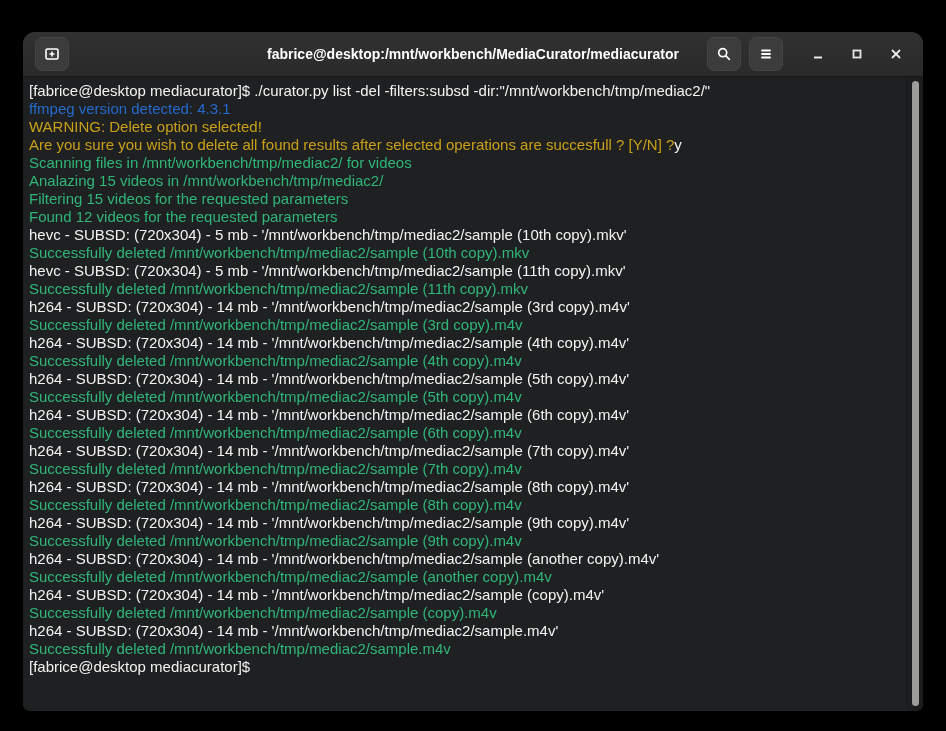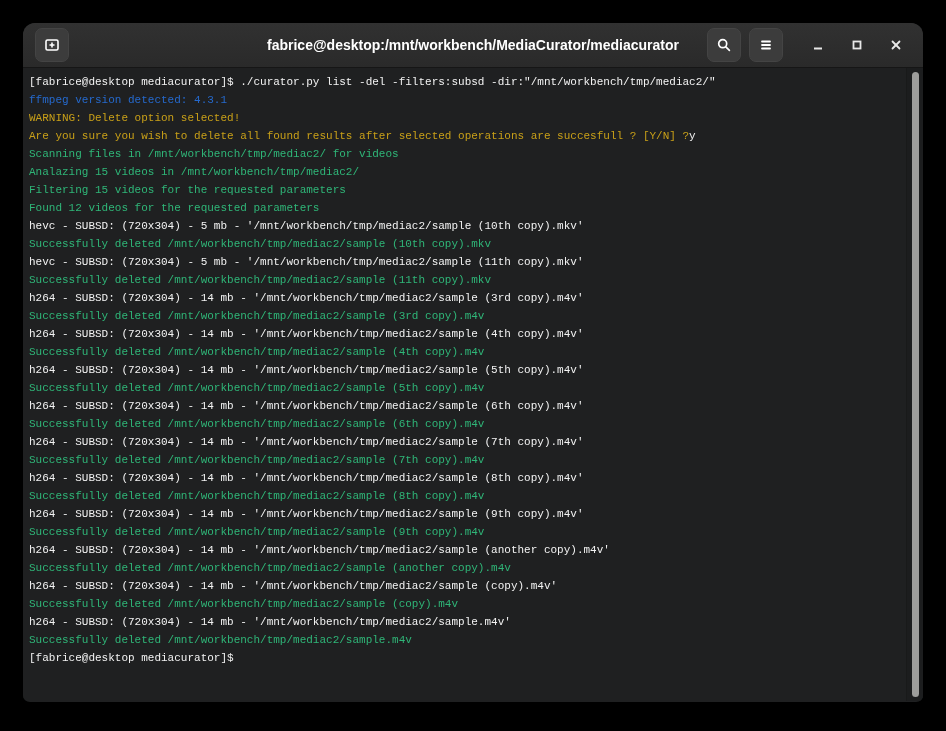--- a/index.html
+++ b/index.html
@@ -13,21 +13,21 @@
   }
   .stage {
     position: relative;
     width: 946px;
     height: 731px;
     background: #000000;
   }
   .window {
     position: absolute;
     left: 23px;
-    top: 23px;
+    top: 32px;
     width: 900px;
     height: 679px;
     background: #1f2021;
     border-radius: 12px 12px 7px 7px;
     overflow: hidden;
     box-shadow: 0 2px 10px rgba(0,0,0,0.8);
   }
   .titlebar {
     position: relative;
     height: 45px;
@@ -92,22 +92,22 @@
     height: 633px;
     background: #1f2021;
     box-sizing: border-box;
   }
   .term-lines {
     position: absolute;
     left: 6px;
     top: 5px;
     right: 22px;
     bottom: 0;
-    font-family: Liberation Mono, monospace;
-    font-size: 11px;
+    font-family: Liberation Sans, sans-serif;
+    font-size: 15px;
     line-height: 18px;
     white-space: pre;
     overflow: hidden;
   }
   .tline { height: 18px; }
   .scroll-track {
     position: absolute;
     top: 0;
     right: 0;
     bottom: 0;

